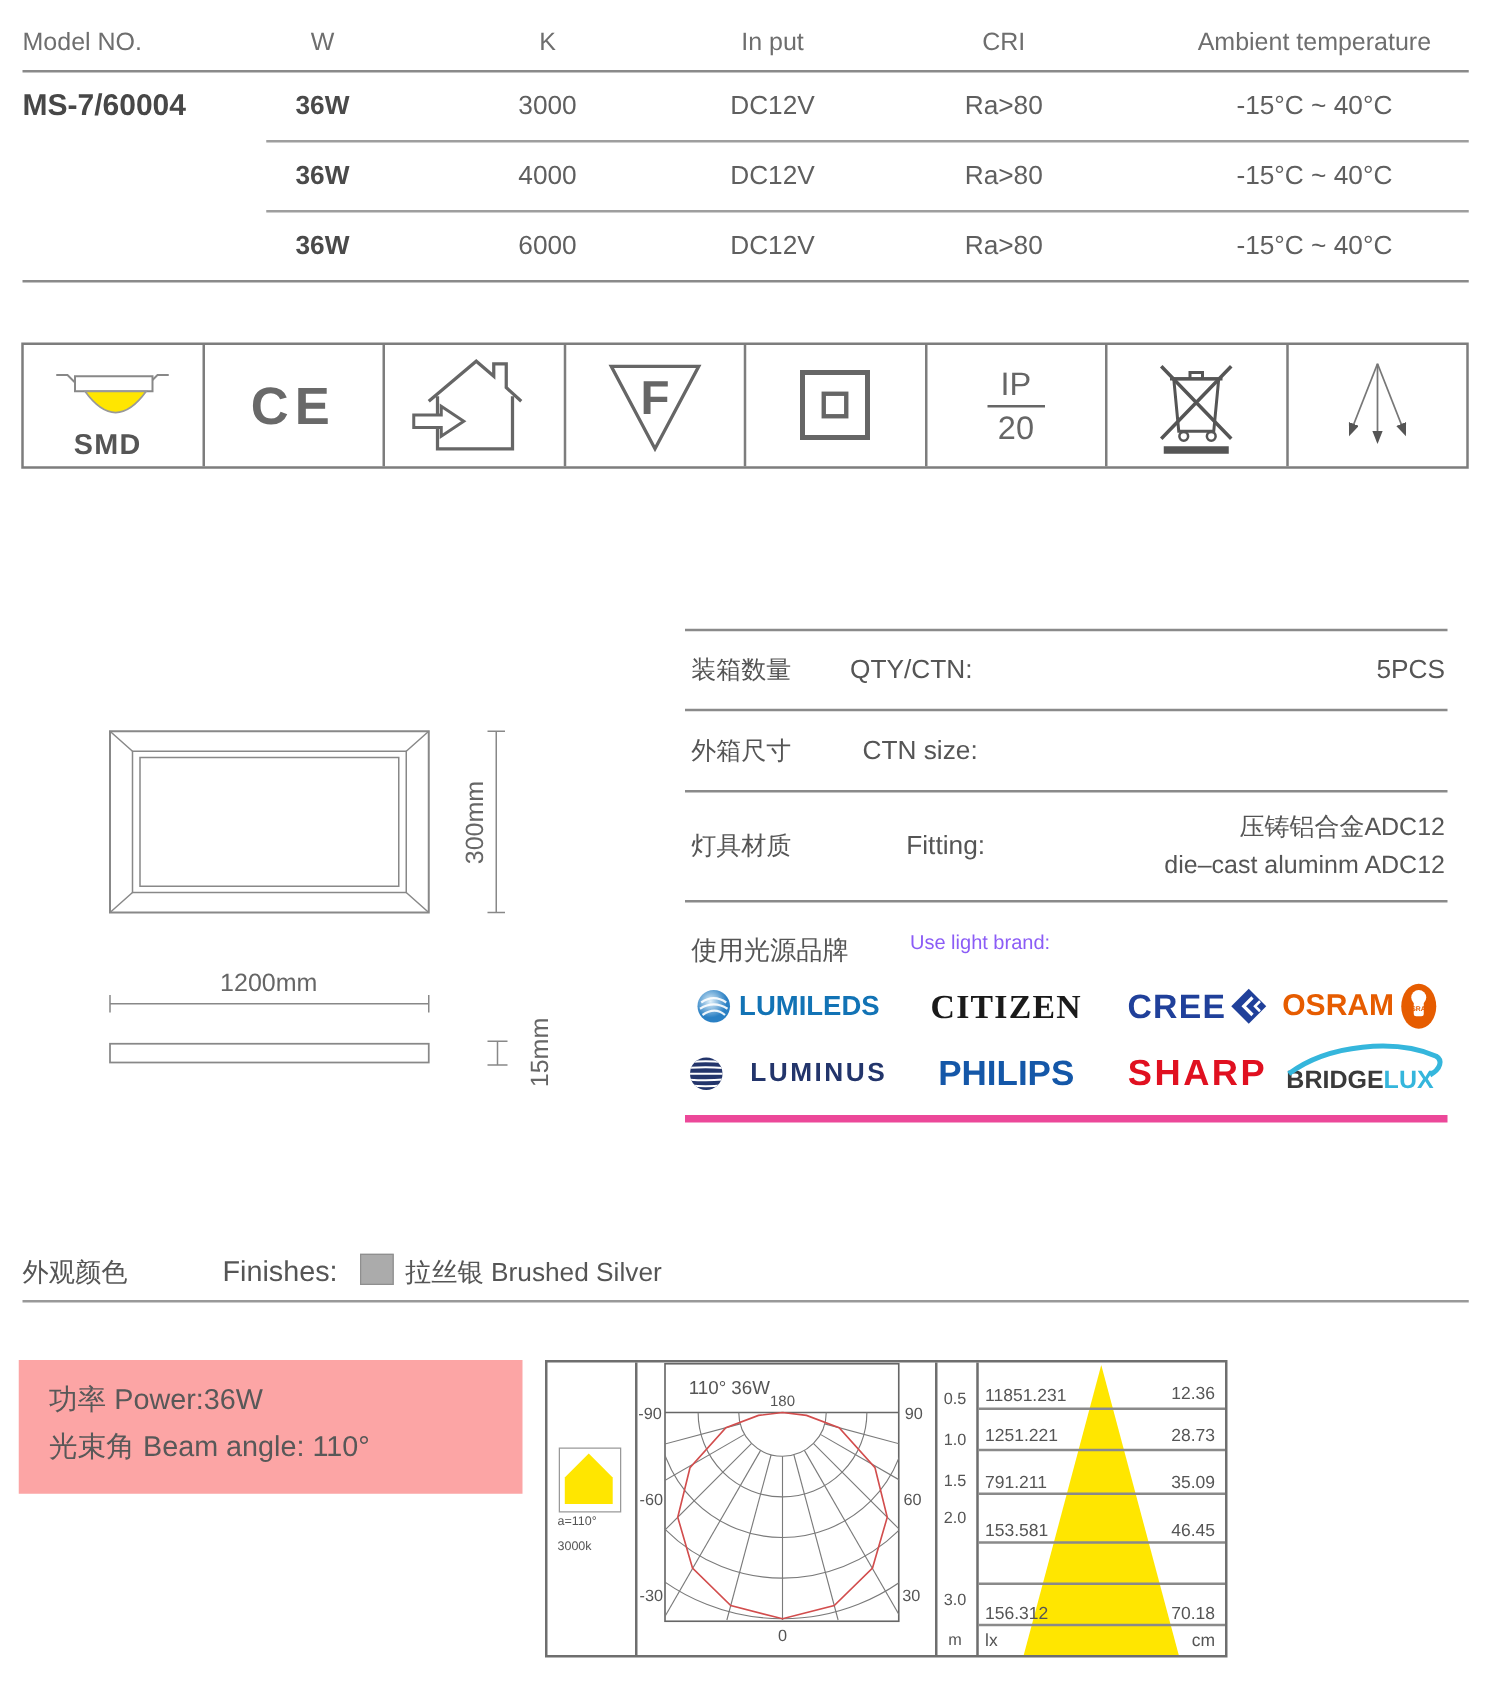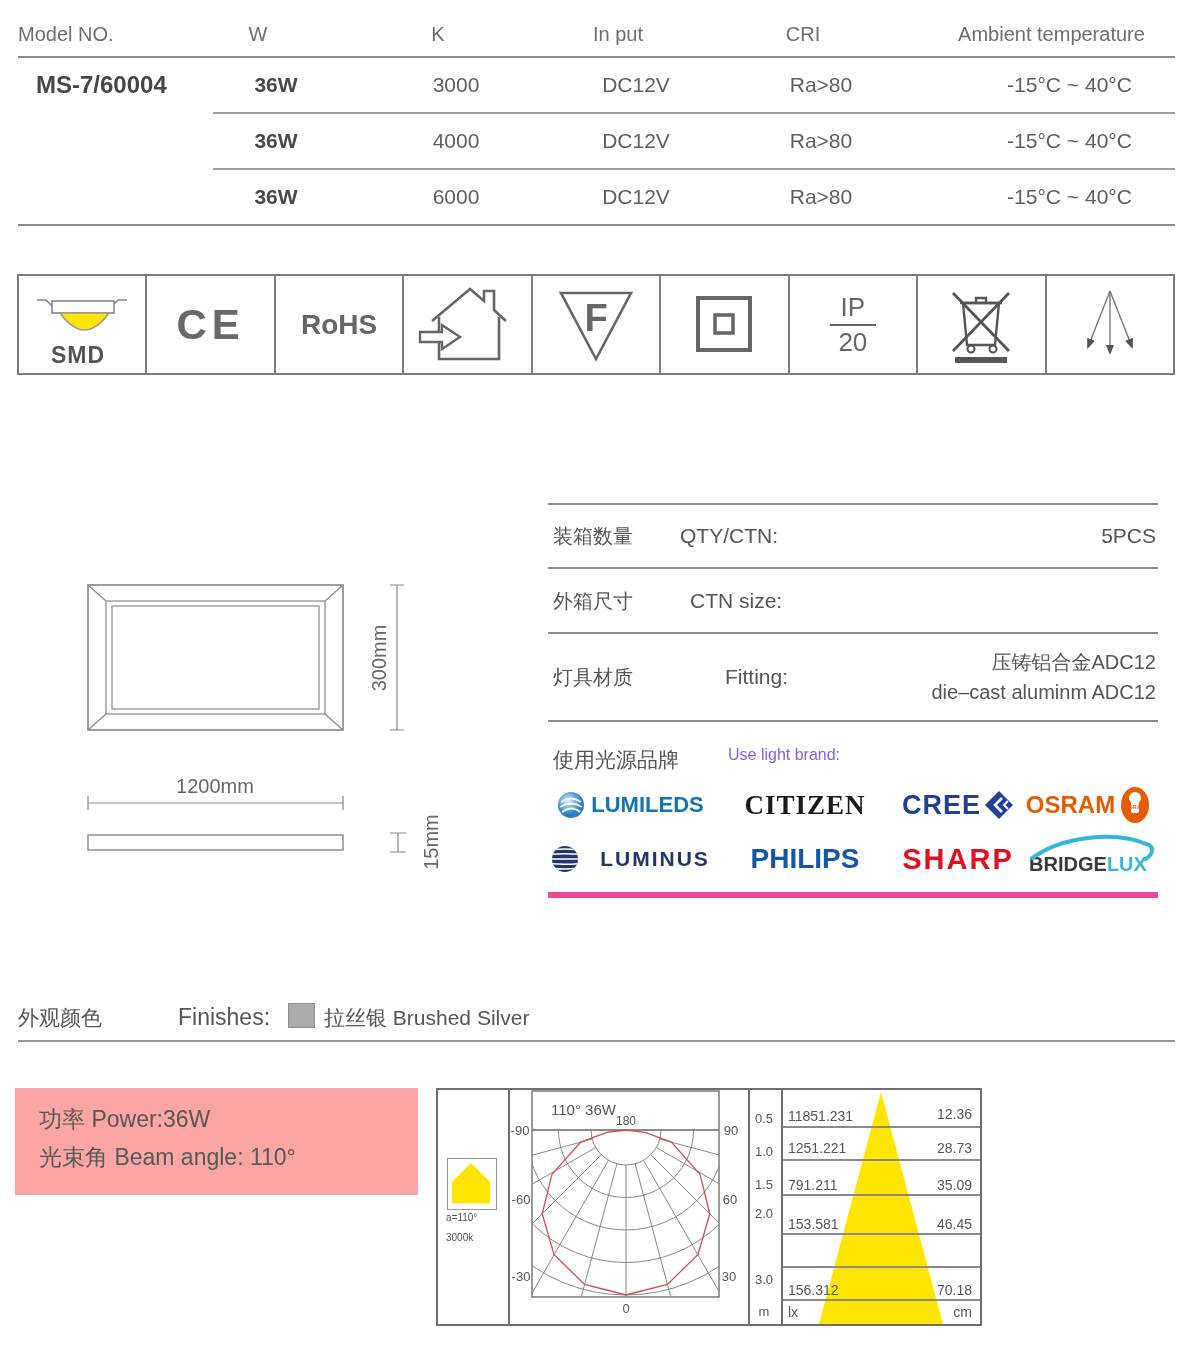--- a/index.html
+++ b/index.html
@@ -2,21 +2,21 @@
 <html><head>
 <meta charset="utf-8">
 <style>
   html,body{margin:0;padding:0;background:#fff;}
   #page{position:relative;width:1191px;height:1354px;background:#fff;overflow:hidden;
         font-family:"Liberation Sans",sans-serif;color:#5a5a5a;}
   
   .spec{position:absolute;left:18px;top:12px;width:1157px;}
   .spec-row{display:grid;grid-template-columns:180px 120px 240px 120px 250px 247px;align-items:center;}
   .spec-head{height:44px;font-size:20px;color:#6e6e6e;}
-  .spec-data{height:54px;font-size:21px;color:#5f5f5f;margin-left:18px;}
+  .spec-data{height:54px;font-size:21px;color:#5f5f5f;}
   .spec-row span{text-align:center;}
   .spec-row span.c1{text-align:left;}
   .model{font-weight:bold;font-size:24px;color:#474747;}
   .wbold{font-weight:bold;color:#4a4a4a;}
   .sep-full{height:2px;background:#8a8a8a;}
   .sep-part{height:2px;background:#9e9e9e;margin-left:195px;}
   
   .cert-strip{position:absolute;left:17px;top:274px;width:1158px;height:101px;
               border:2px solid #7d7d7d;display:flex;box-sizing:border-box;}
   .cert-cell{flex:1;border-right:2px solid #7d7d7d;display:flex;align-items:center;justify-content:center;overflow:hidden;}
@@ -130,23 +130,20 @@
       <svg width="100" height="88" viewBox="0 0 100 88">
         <path d="M5,19 h9 l6,6" fill="none" stroke="#888" stroke-width="1.6"></path>
         <path d="M95,19 h-9 l-6,6" fill="none" stroke="#888" stroke-width="1.6"></path>
         <rect x="20" y="20" width="62" height="12" fill="#fff" stroke="#888" stroke-width="1.6"></rect>
         <path d="M28,32 Q52.5,66 77,32 Z" fill="#ffe600" stroke="#999" stroke-width="1.4"></path>
         <text x="19" y="82" font-size="23" font-weight="bold" fill="#555" letter-spacing="1">SMD</text>
       </svg>
     </div>
     <div class="cert-cell">
       <span class="ce-txt">CE</span>
-    </div>
-    <div class="cert-cell">
-      <span class="rohs-txt">RoHS</span>
     </div>
     <div class="cert-cell">
       <svg width="100" height="88" viewBox="0 0 100 88">
         <path d="M14,40 L52,8 L66,20 V10 H76 V29 L88,40" fill="none" stroke="#666" stroke-width="2.6"></path>
         <path d="M21,36 V78 H81 V36" fill="none" stroke="#666" stroke-width="2.6"></path>
         <path d="M2,51 H24 V44 L42,56 L24,68 V61 H2 Z" fill="#fff" stroke="#666" stroke-width="2.4"></path>
       </svg>
     </div>
     <div class="cert-cell">
       <svg width="100" height="88" viewBox="0 0 100 88">

